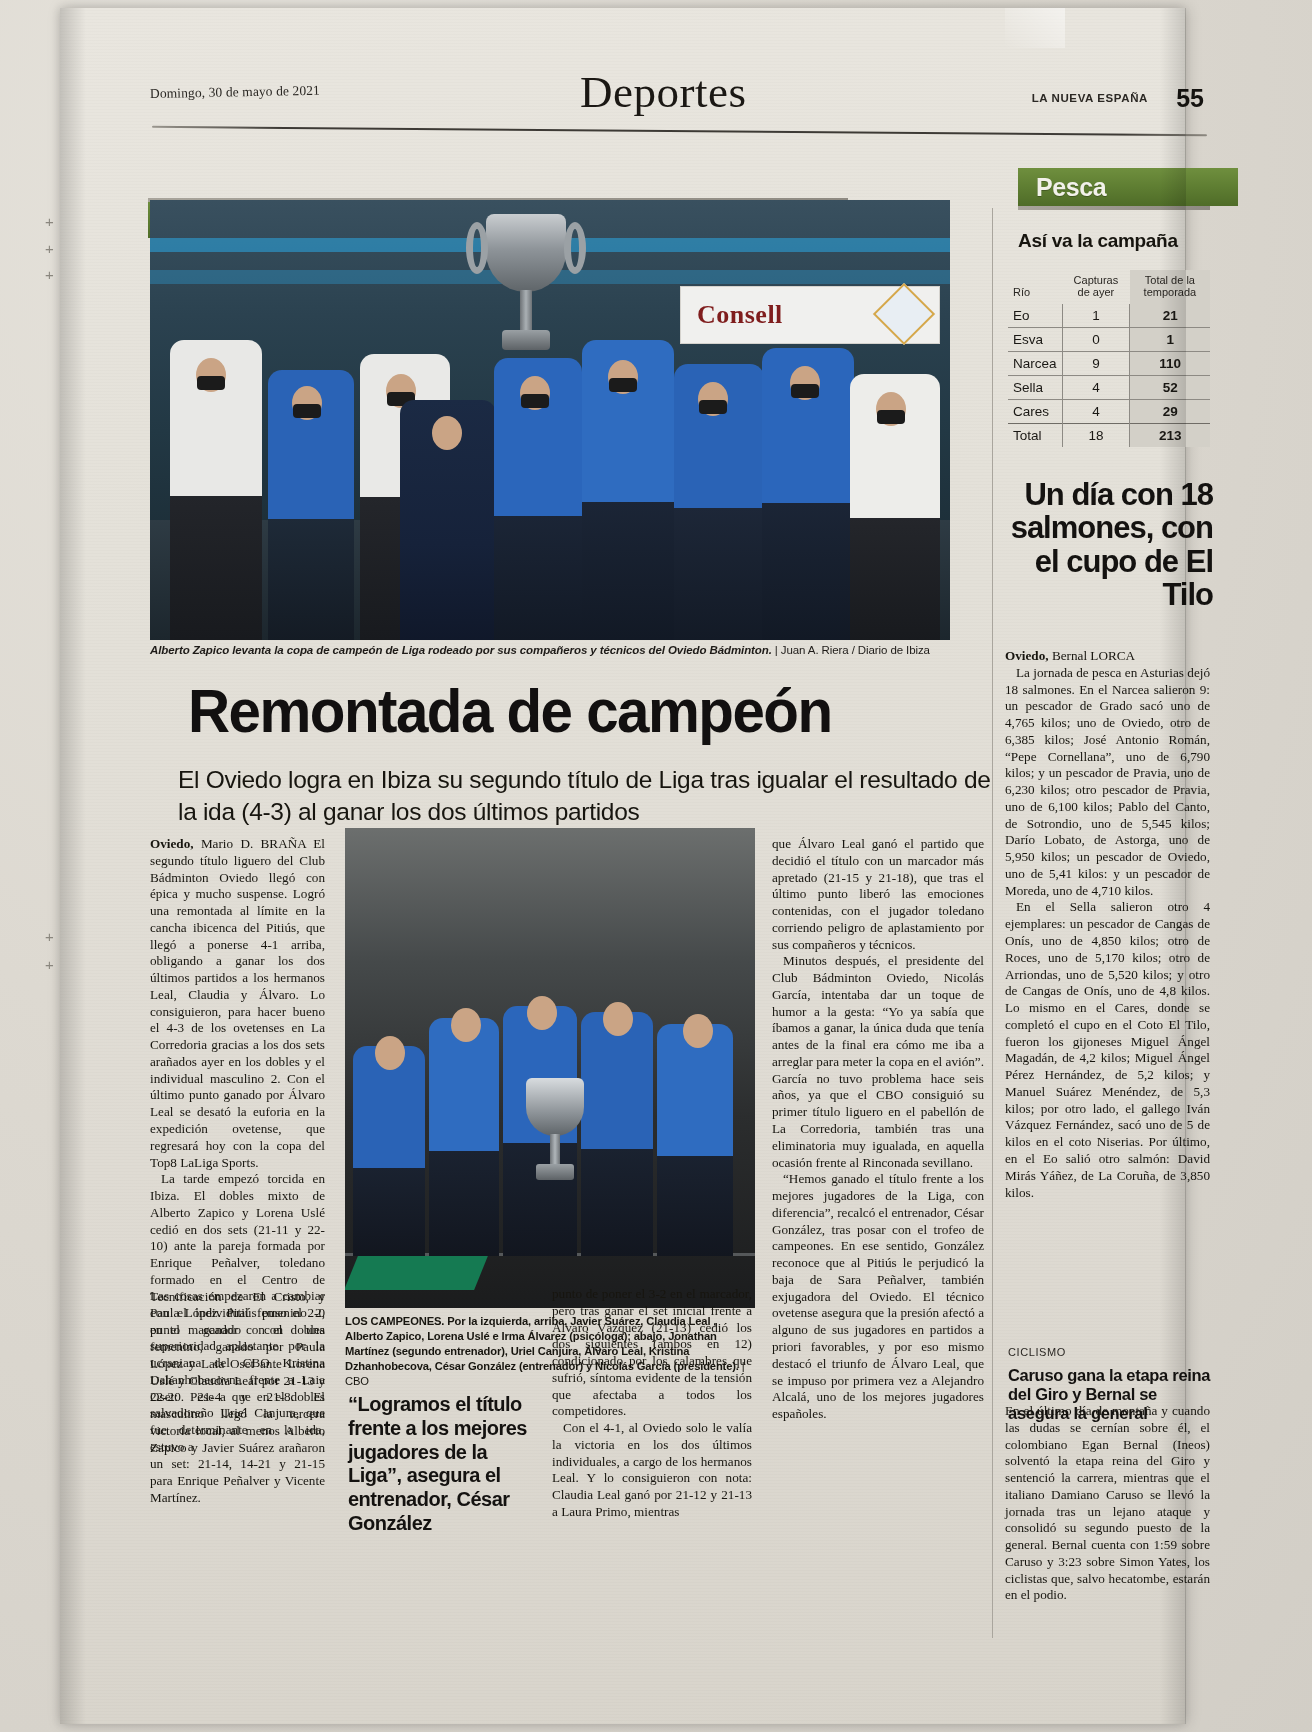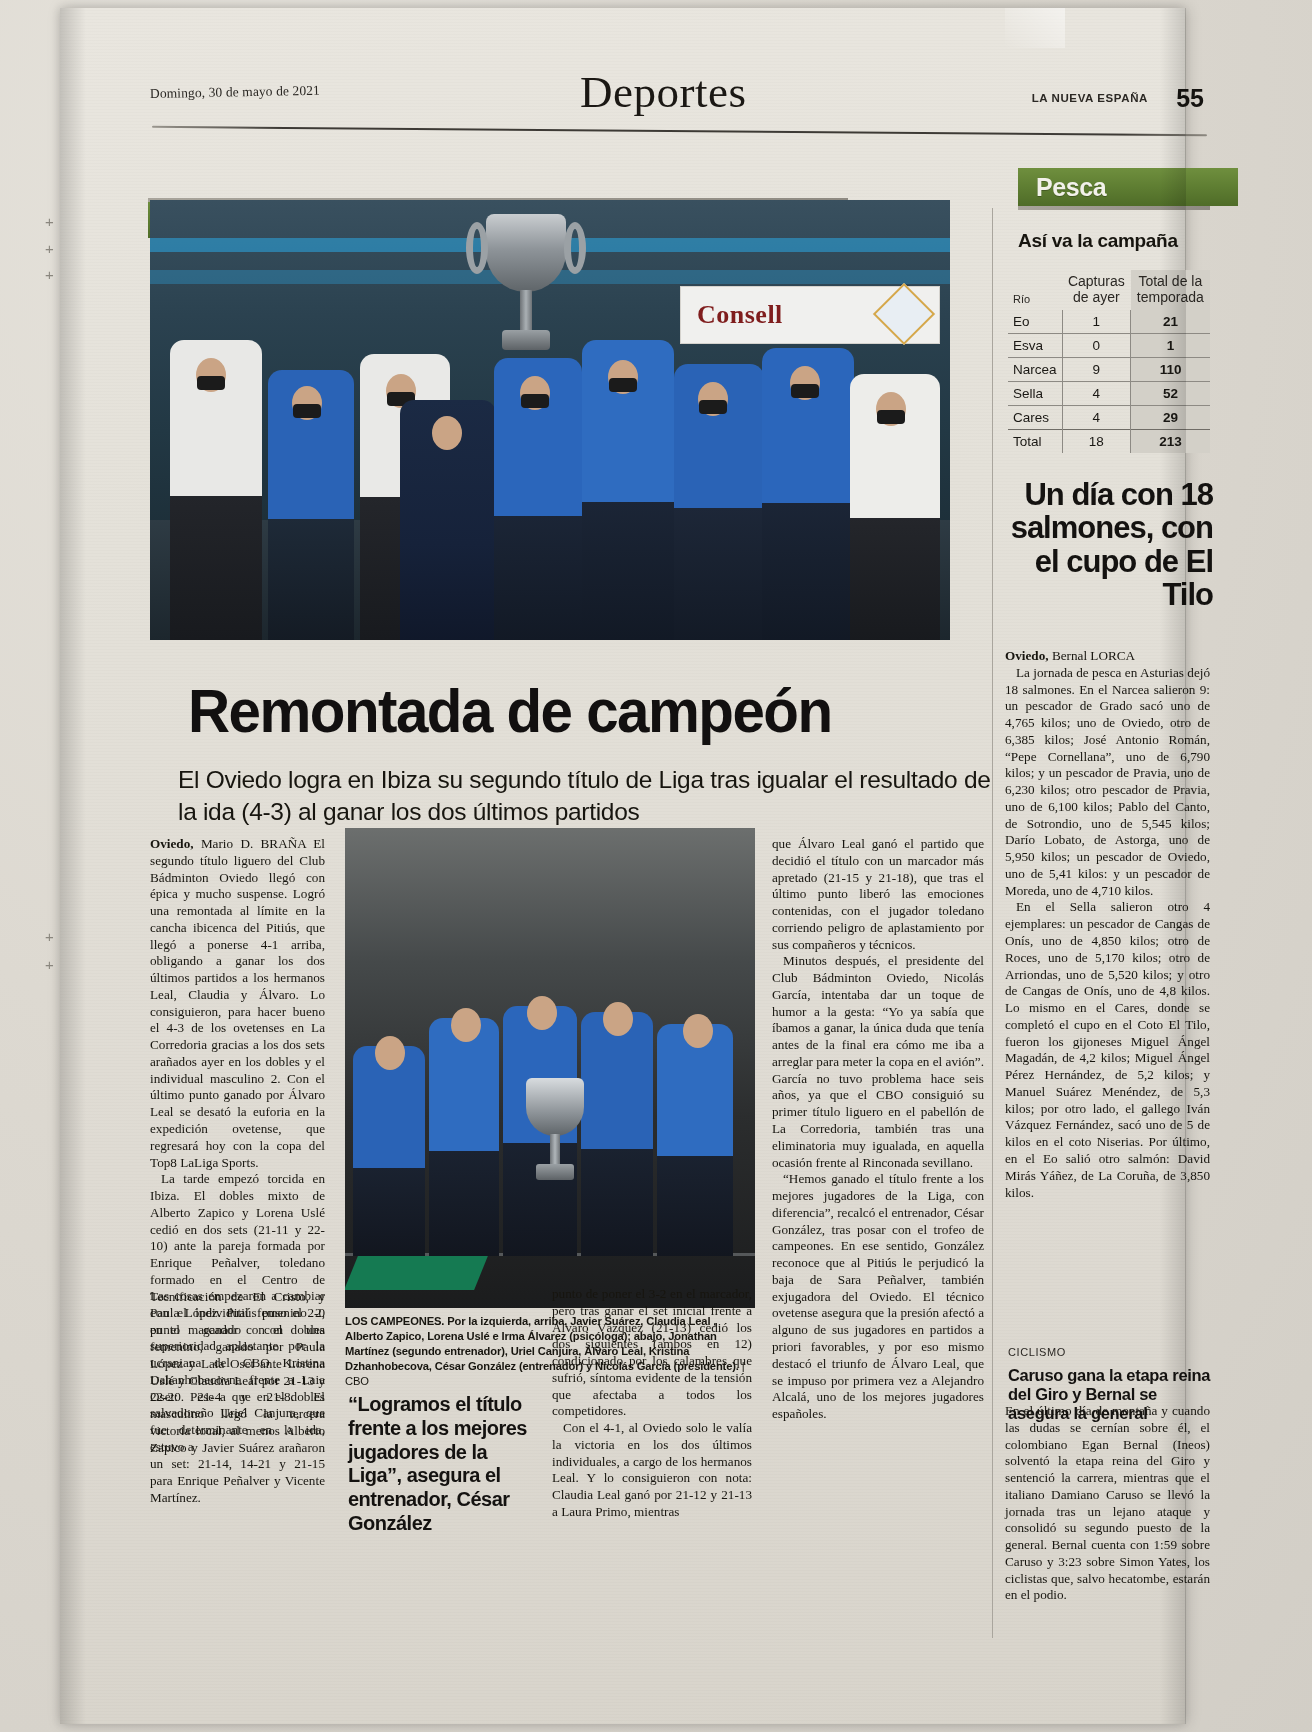--- a/index.html
+++ b/index.html
@@ -208,21 +208,21 @@
     font-family:"Liberation Sans", sans-serif; font-weight:700;
     font-size:19px; color:#17150f; letter-spacing:-.3px;
   }
   #fishtable {
     position:absolute; left:948px; top:262px; width:202px;
     font-family:"Liberation Sans", sans-serif; font-size:12.5px; color:#1a1814;
     border-collapse:collapse;
   }
   #fishtable th, #fishtable td { padding:4px 5px; }
   #fishtable thead th {
-    font-weight:400; font-size:14px; line-height:1.12; vertical-align:bottom;
+    font-weight:400; font-size:11px; line-height:1.12; vertical-align:bottom;
     text-align:center; color:#2a2723; padding-bottom:5px;
   }
   #fishtable thead th.rio { text-align:left; font-size:11px; vertical-align:bottom; }
   #fishtable tbody td { border-top:1px solid #8d8a84; font-size:13.5px; }
   #fishtable tbody tr:first-child td { border-top:none; }
   #fishtable td.rio { text-align:left; }
   #fishtable td.c1 { text-align:center; border-left:1px solid #8d8a84; }
   #fishtable td.c2 { text-align:center; font-weight:700; background:#d3d0c8; border-left:1px solid #8d8a84;}
   #fishtable thead th.c2 { background:#d3d0c8; }
   #fishtable tbody tr.total td { border-top:1px solid #6f6c66; }
@@ -337,20 +337,24 @@
 
       <div class="person" style="left:612px; width:92px; height:292px; background:linear-gradient(180deg,#2b66bb 0%,#2b66bb 53%,#1b2536 53%,#121925 100%);"></div>
       <div class="head" style="left:640px; top:166px;"></div>
       <div class="mask" style="left:641px; top:184px;"></div>
 
       <div class="person" style="left:700px; width:90px; height:266px; background:linear-gradient(180deg,#ededea 0%,#ededea 54%,#24262b 54%,#181a1e 100%);"></div>
       <div class="head" style="left:726px; top:192px;"></div>
       <div class="mask" style="left:727px; top:210px;"></div>
     </div>
 
+    <div class="caption1">
+      <i>Alberto Zapico levanta la copa de campeón de Liga rodeado por sus compañeros y técnicos del Oviedo Bádminton.</i>
+      <span class="cred">| Juan A. Riera / Diario de Ibiza</span>
+    </div>
 
     <div id="headline">Remontada de campeón</div>
     <div id="subhead">El Oviedo logra en Ibiza su segundo título de Liga tras igualar el resultado de la ida (4-3) al ganar los dos últimos partidos</div>
 
     <div class="col" id="col1">
       <p class="first">
         <b class="dateline">Oviedo,</b>
         <span>Mario D. BRAÑA</span>
         <span>El segundo título liguero del Club Bádminton Oviedo llegó con épica y mucho suspense. Logró una remontada al límite en la cancha ibicenca del Pitiús, que llegó a ponerse 4-1 arriba, obligando a ganar los dos últimos partidos a los hermanos Leal, Claudia y Álvaro. Lo consiguieron, para hacer bueno el 4-3 de los ovetenses en La Corredoria gracias a los dos sets arañados ayer en los dobles y el individual masculino 2. Con el último punto ganado por Álvaro Leal se desató la euforia en la expedición ovetense, que regresará hoy con la copa del Top8 LaLiga Sports.</span>
       </p>

